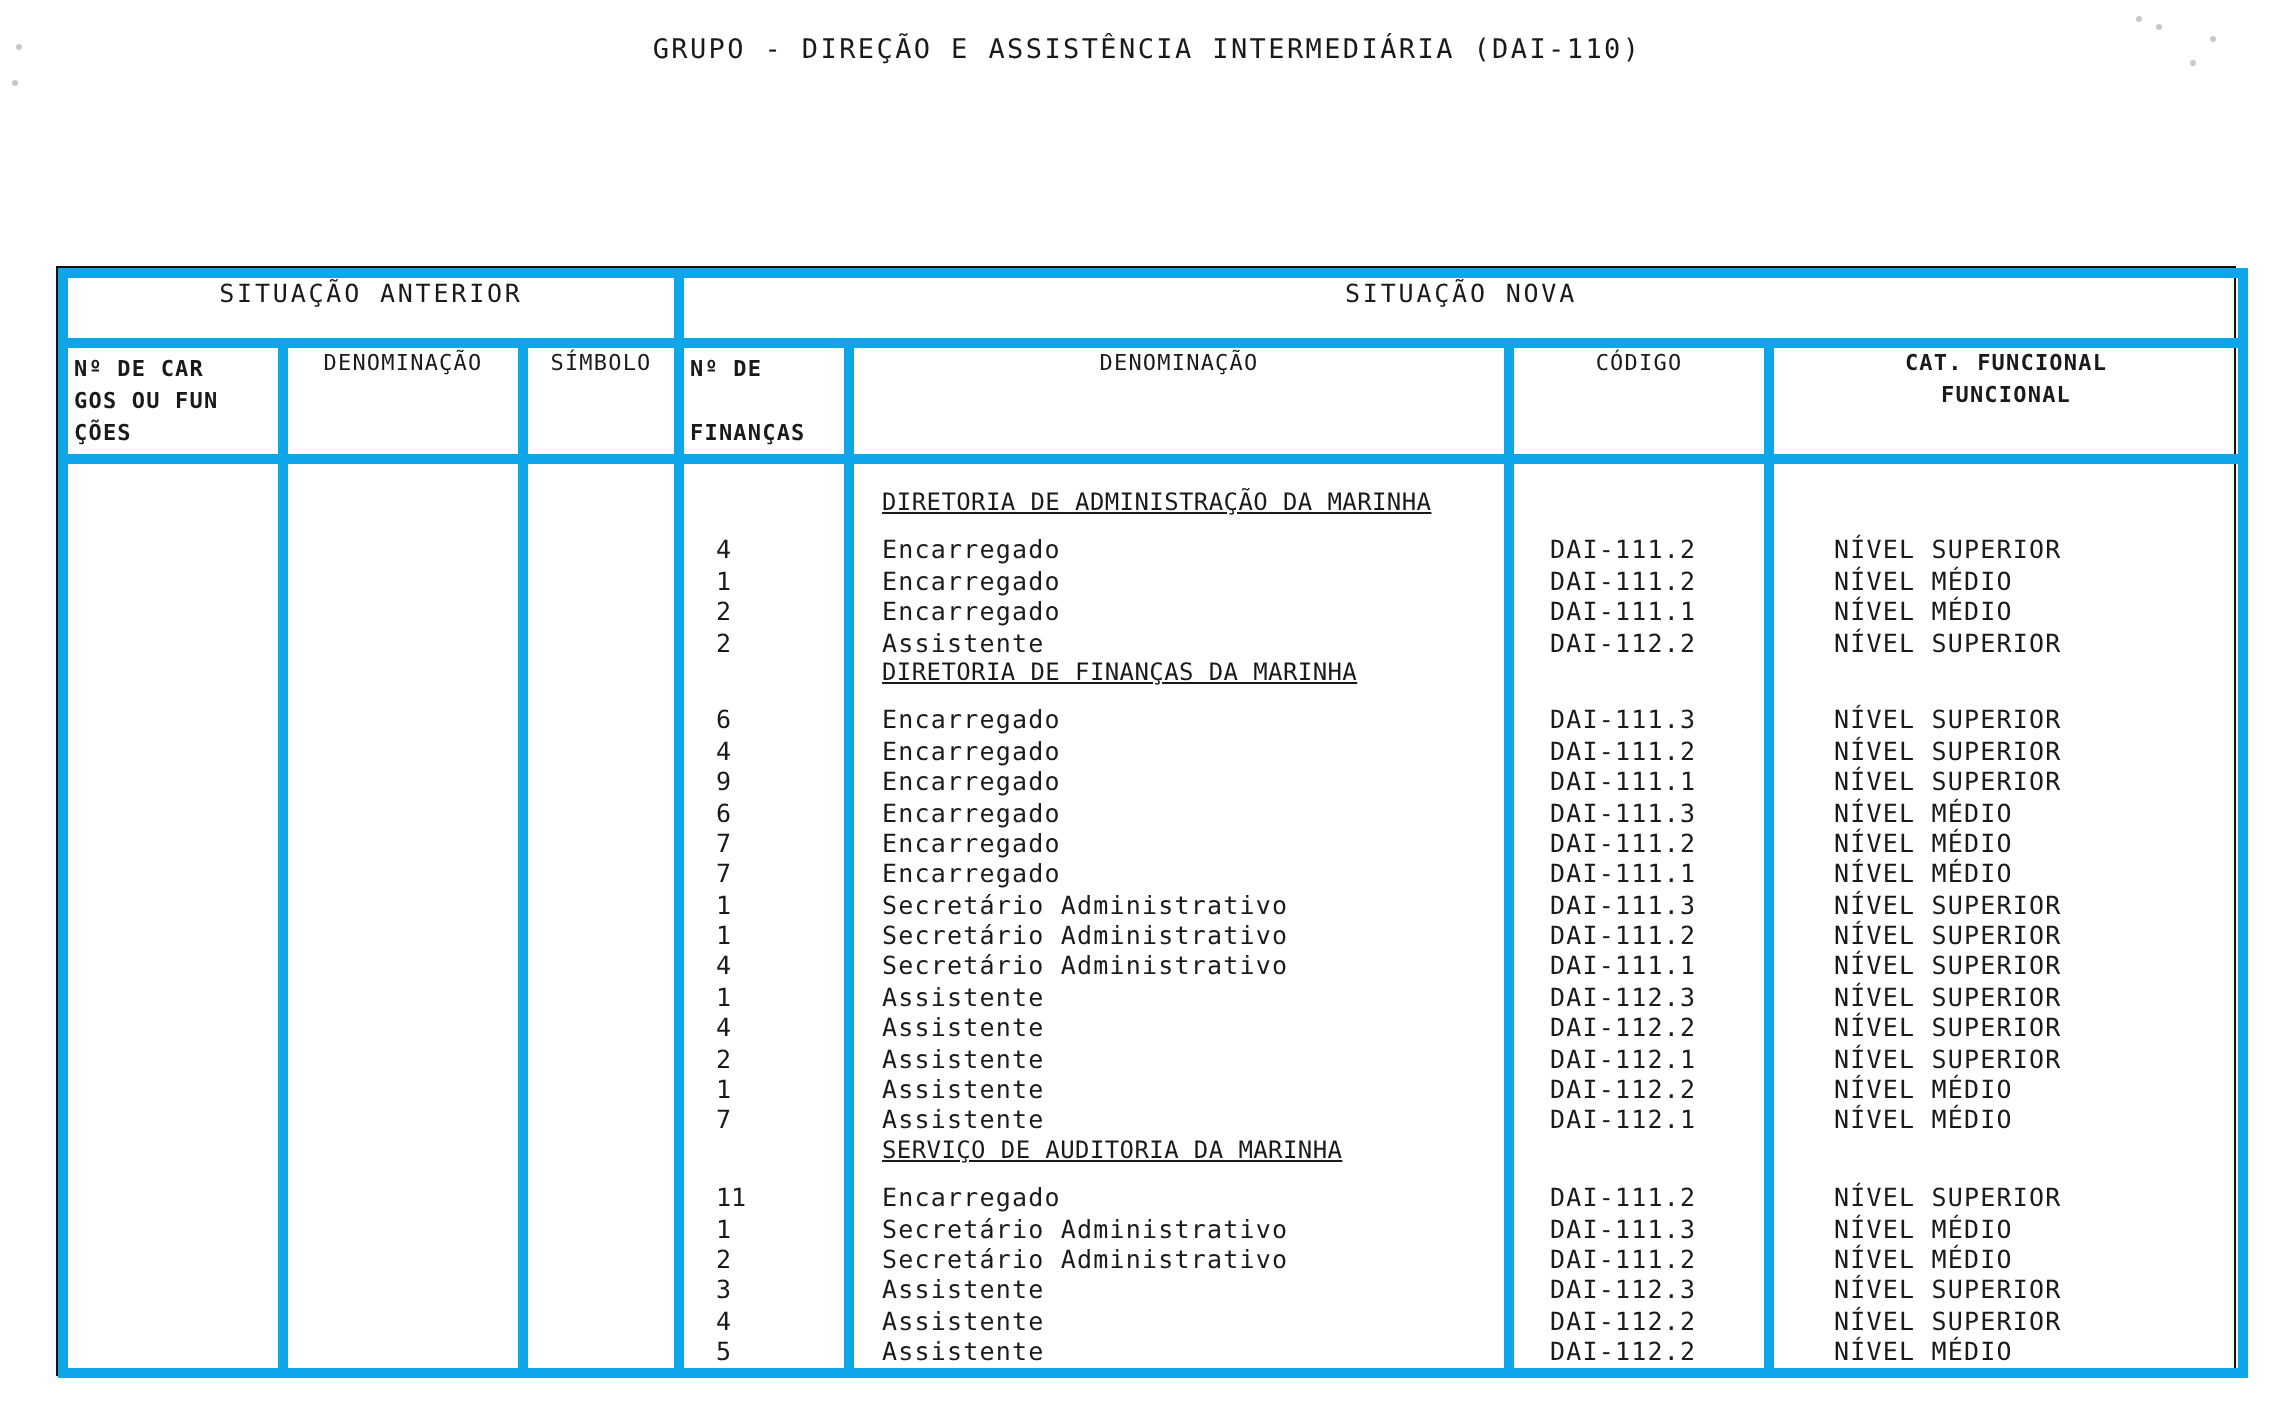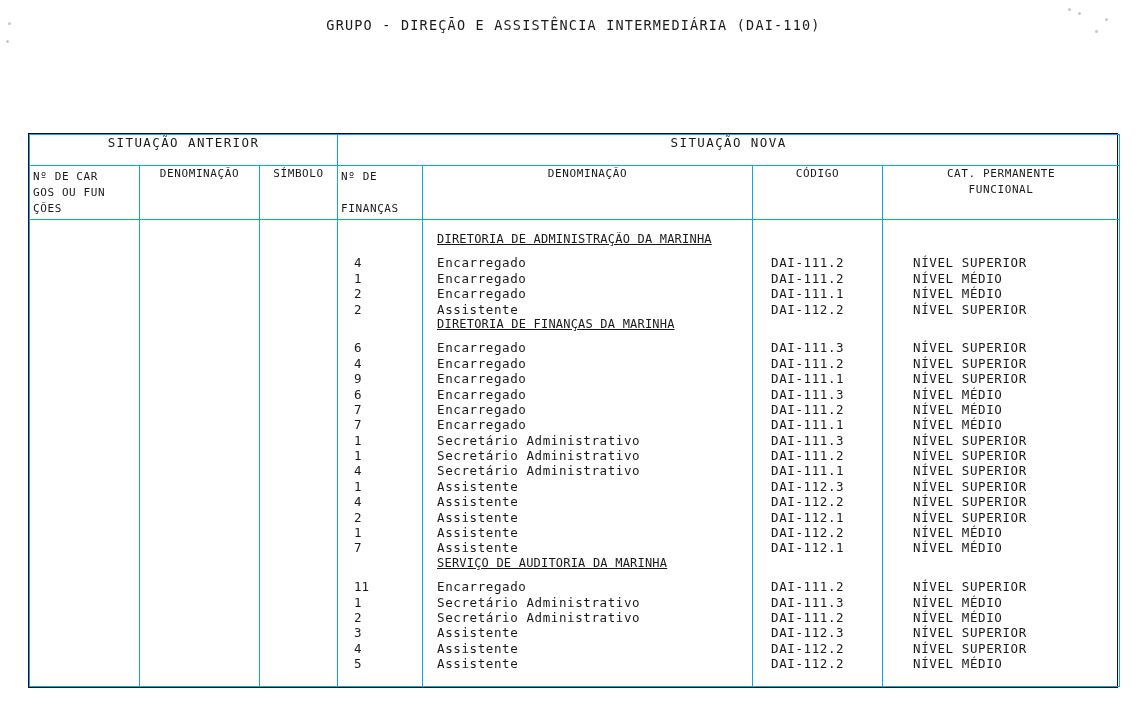--- a/index.html
+++ b/index.html
@@ -41,21 +41,21 @@
     border: 1.5px solid #111;
     box-sizing: border-box;
   }
   table.grid {
     border-collapse: collapse;
     width: 100%;
     height: 100%;
     table-layout: fixed;
   }
   table.grid td, table.grid th {
-    border: 1px solid #0ea5e9;
+    border: 5px solid #0ea5e9;
     padding: 0;
     vertical-align: top;
     font-weight: normal;
     margin-top: 24px;
   }
   .band {
     text-align: center;
     font-size: 12.5px;
     letter-spacing: 1.4px;
     height: 30px;
@@ -68,21 +68,21 @@
     height: 50px;
     vertical-align: middle;
     line-height: 1.45;
   }
   .colhead.left {
     text-align: left;
     padding-left: 3px;
     vertical-align: top;
     padding-top: 3px;
   }
-  .colhead .sub { display: block; }
+  .colhead .sub { display: block; font-weight: bold; }
 
   
   .c1 { width: 110px; }
   .c2 { width: 120px; }
   .c3 { width: 78px; }
   .c4 { width: 85px; }
   .c5 { width: 330px; }
   .c6 { width: 130px; }
   .c7 { width: 237px; }
 
@@ -155,21 +155,21 @@
         </th>
         <th class="colhead">DENOMINAÇÃO</th>
         <th class="colhead">SÍMBOLO</th>
         <th class="colhead left">
           <span class="sub">Nº    DE</span>
           <span class="sub" style="margin-top:16px;">FINANÇAS</span>
         </th>
         <th class="colhead">DENOMINAÇÃO</th>
         <th class="colhead">CÓDIGO</th>
         <th class="colhead">
-          <span class="sub">CAT. PERMANENTE</span>
+          <span class="sub">CAT. FUNCIONAL</span>
           <span class="sub">FUNCIONAL</span>
         </th>
       </tr>
     </thead>
     <tbody>
       <tr>
         <td class="body-cell"></td>
         <td class="body-cell"></td>
         <td class="body-cell"></td>
         <td class="body-cell">

